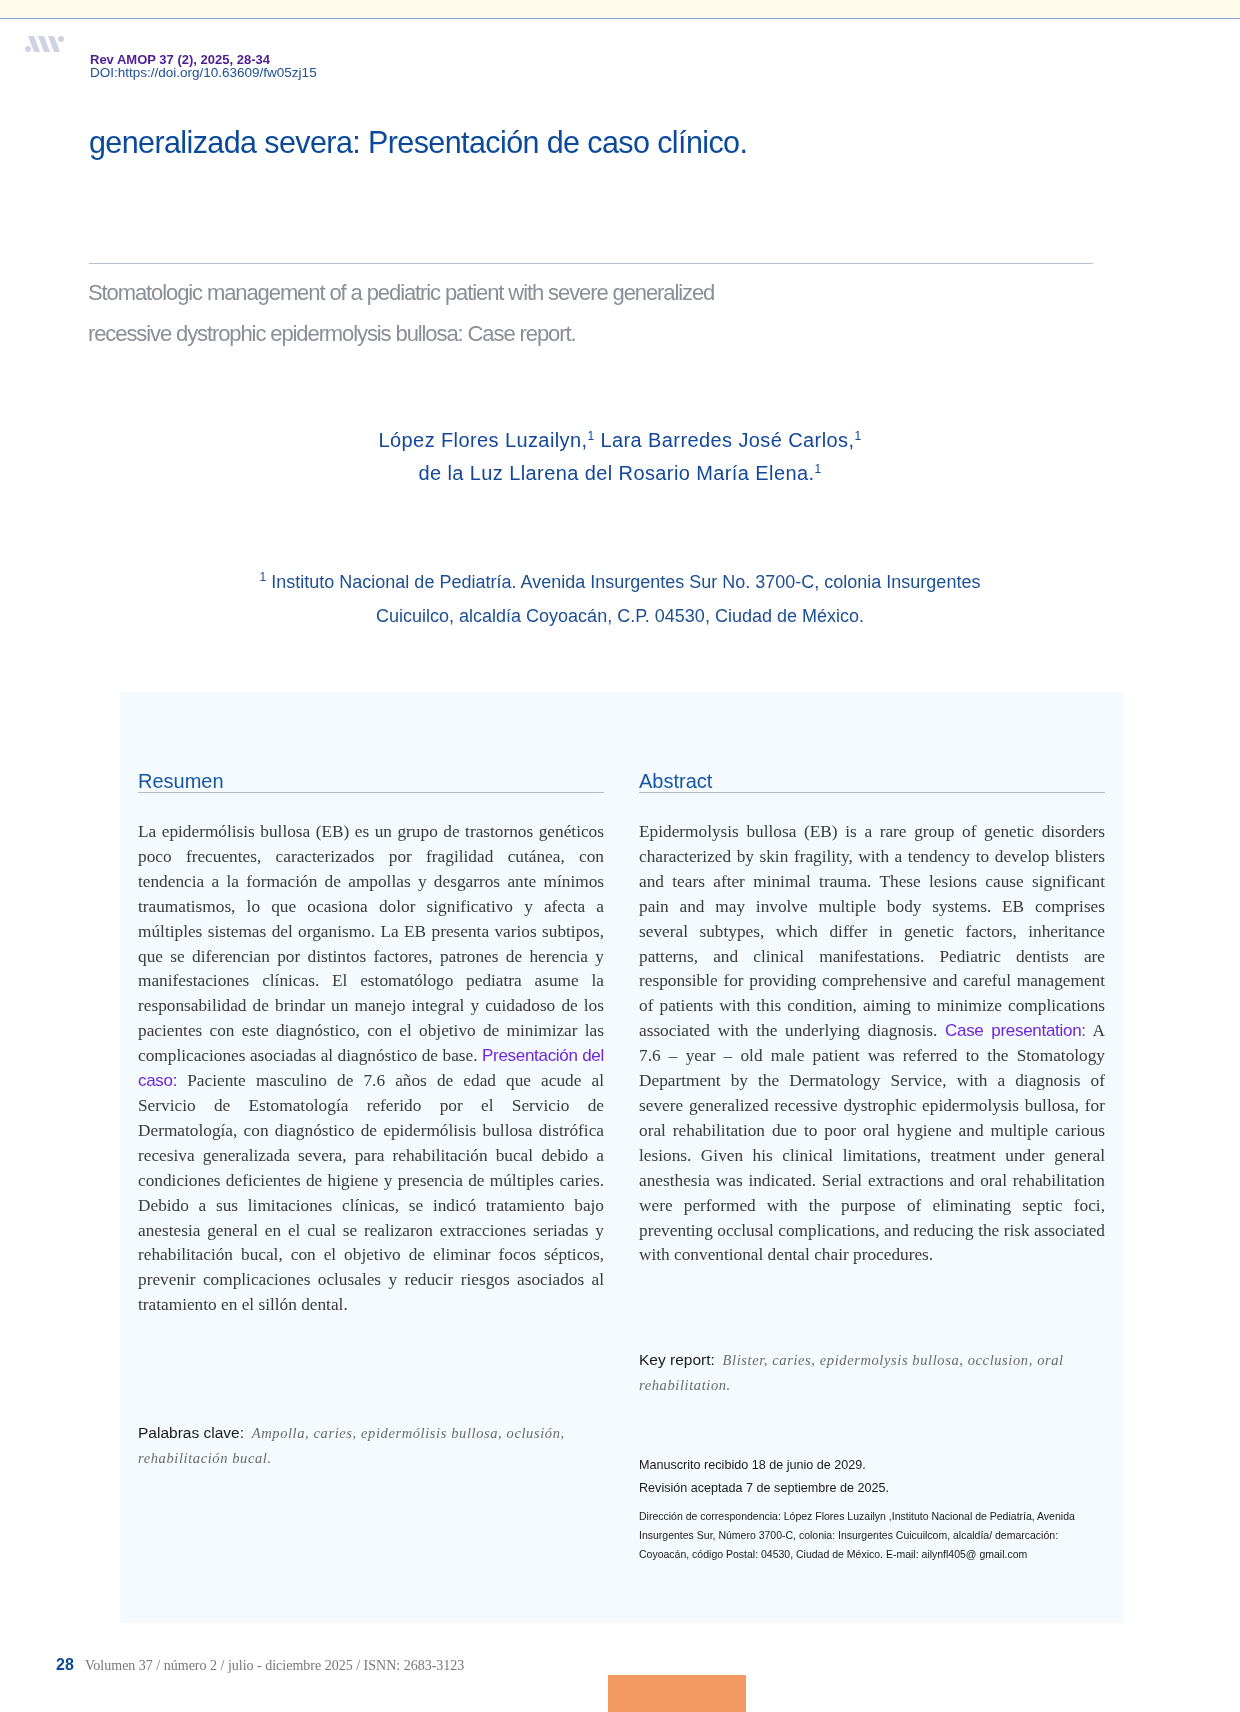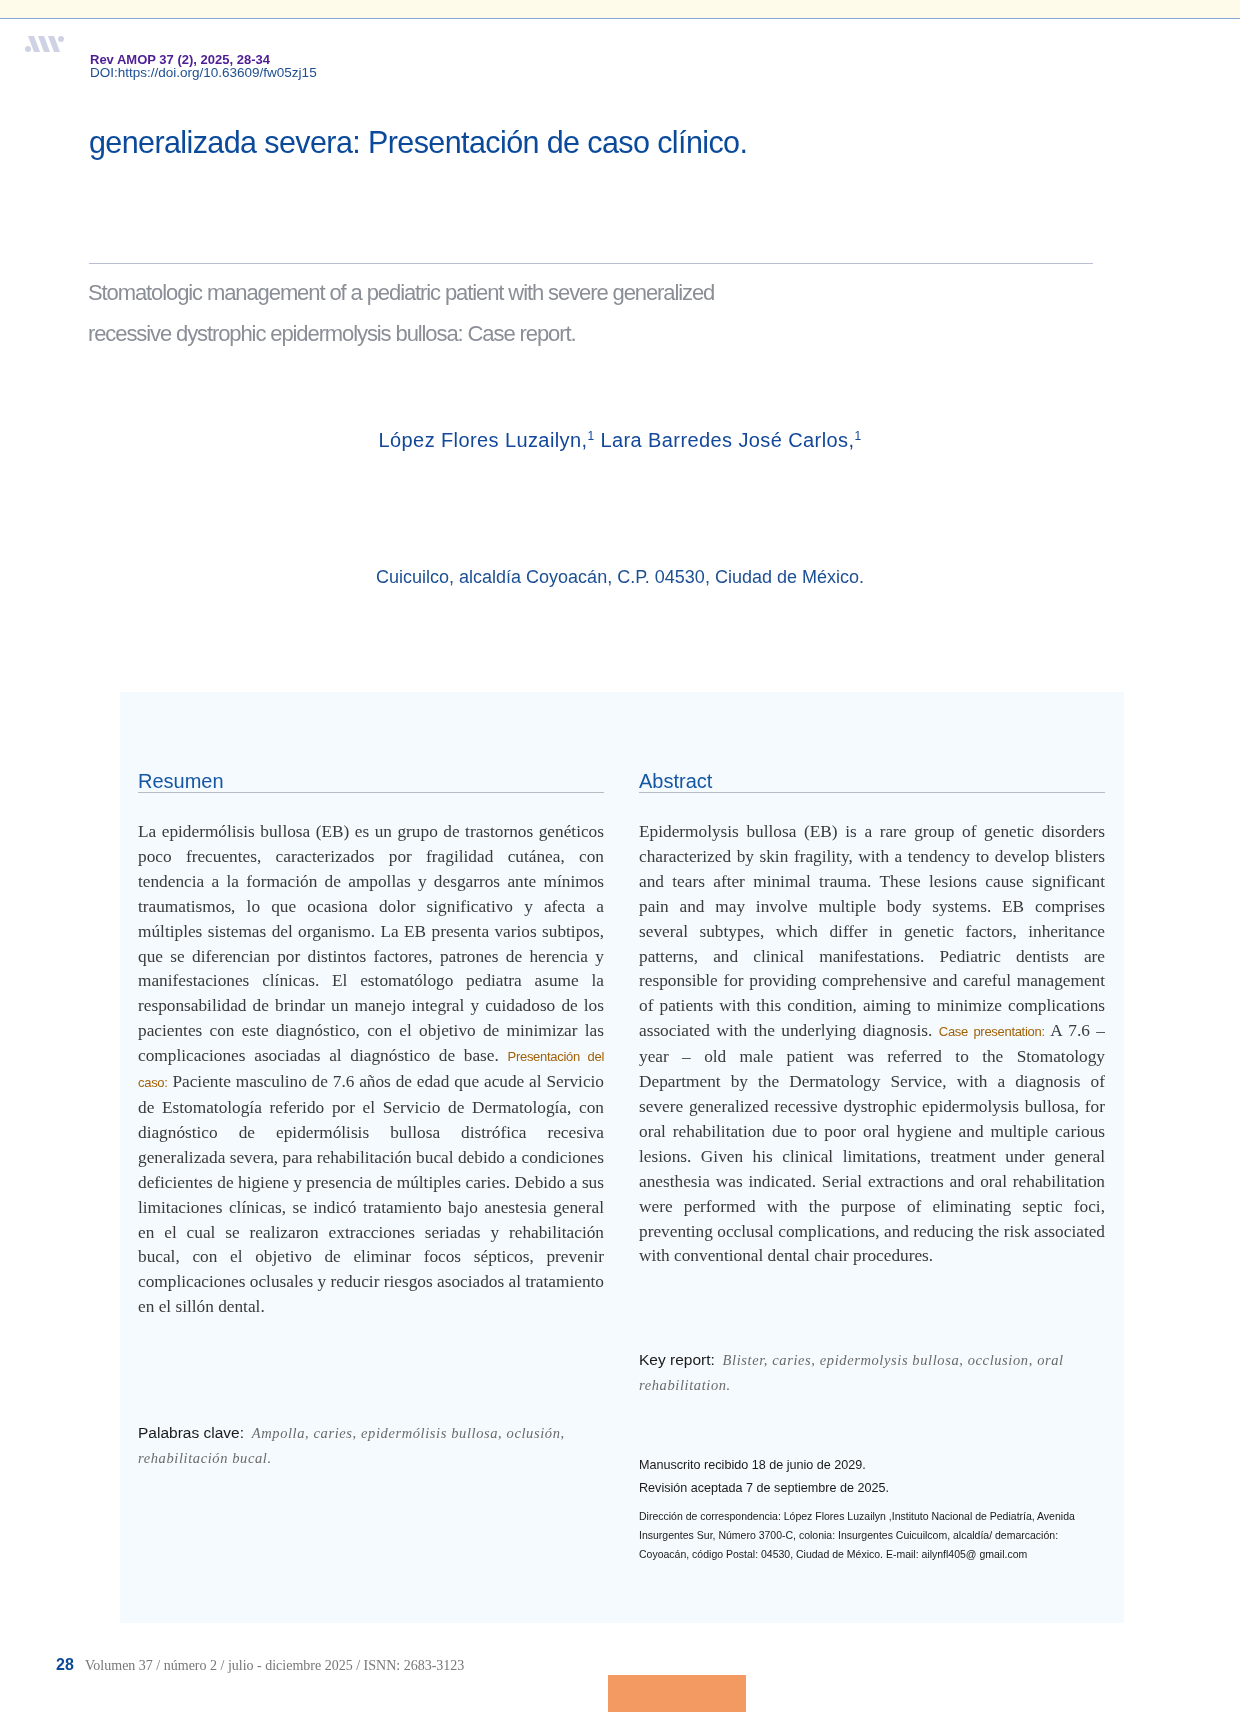--- a/index.html
+++ b/index.html
@@ -56,21 +56,21 @@
   .sec-rule {
     position: absolute; top: 100px; left: 0; width: 466px; height: 1px; background: #b5bcc6;
   }
   .body-text {
     position: absolute; top: 128px; left: 0; width: 466px;
     font-family: "Liberation Serif", "DejaVu Serif", serif;
     font-size: 17.3px; line-height: 24.9px; color: #3a3a3a;
     text-align: justify; hyphens: manual;
   }
   .inline-head {
-    font-family: "Liberation Sans", sans-serif; font-size: 13px; color: #a16207; letter-spacing: -0.3px;
+    font-family: "Liberation Sans", sans-serif; font-size: 17px; color: #6d28d9; letter-spacing: -0.3px;
   }
   .kw {
     position: absolute; left: 0; width: 466px;
     font-size: 14px; line-height: 25px; color: #555;
   }
   .kw .kw-label { font-family: "Liberation Sans", sans-serif; font-size: 15.5px; color: #1a1a1a; }
   .kw .kw-words { font-family: "Liberation Serif", serif; font-style: italic; font-size: 14.5px; color: #6a6a6a; letter-spacing: 0.6px; }
   .kw-left { top: 728px; }
   .kw-right { top: 655px; }
   .dates {
@@ -117,23 +117,27 @@
 <div class="title-en">
   <div>Stomatologic management of a pediatric patient with severe generalized</div>
   <div>recessive dystrophic epidermolysis bullosa: Case report.</div>
 </div>
 
 <div class="authors">
   <div>
     <span>López Flores Luzailyn,</span><sup>1</sup>
     <span>Lara Barredes José Carlos,</span><sup>1</sup>
   </div>
+  <div>
+    <span>de la Luz Llarena del Rosario María Elena.</span><sup>1</sup>
+  </div>
 </div>
 
 <div class="affiliation">
+  <div><sup>1</sup> <span>Instituto Nacional de Pediatría. Avenida Insurgentes Sur No. 3700-C, colonia Insurgentes</span></div>
   <div>Cuicuilco, alcaldía Coyoacán, C.P. 04530, Ciudad de México.</div>
 </div>
 
 <div class="abstract-box">
   <div class="col col-left">
     <div class="sec-head">Resumen</div>
     <div class="sec-rule"></div>
     <div class="body-text"><span>La epidermólisis bullosa (EB) es un  grupo de trastornos genéticos poco frecuentes, caracterizados por fragilidad cutánea, con tendencia a la formación de ampollas y desgarros ante mínimos traumatismos, lo que ocasiona dolor significativo y afecta a múltiples sistemas del orga­nismo. La EB presenta varios subtipos, que se diferencian por distintos factores, patrones de herencia y manifes­taciones clínicas. El estomatólogo pediatra asume la responsabilidad de brindar un manejo integral y cuida­doso de los pacientes con este diagnóstico, con el objetivo de minimizar las complicaciones asociadas al diagnós­tico de base. </span><span class="inline-head">Presentación del caso:</span><span> Paciente masculino de 7.6 años de edad que acude al Servicio de Estomatología referido por el Servicio de Dermatología, con diagnóstico de epidermólisis bullosa distrófica recesiva generalizada severa, para rehabilitación bucal debido  a condiciones deficientes de higiene y presencia de múltiples caries. Debido a sus limitaciones clínicas, se indicó tratamiento bajo anestesia general en el cual se realizaron extrac­ciones seriadas y rehabilitación bucal, con el objetivo de eliminar focos sépticos, prevenir complicaciones oclu­sales y reducir riesgos asociados al tratamiento en el sillón dental.</span></div>
     <div class="kw kw-left"><span class="kw-label">Palabras clave:</span>&nbsp; <span class="kw-words">Ampolla, caries, epidermólisis bullosa, oclusión, rehabilitación bucal.</span></div>
   </div>

